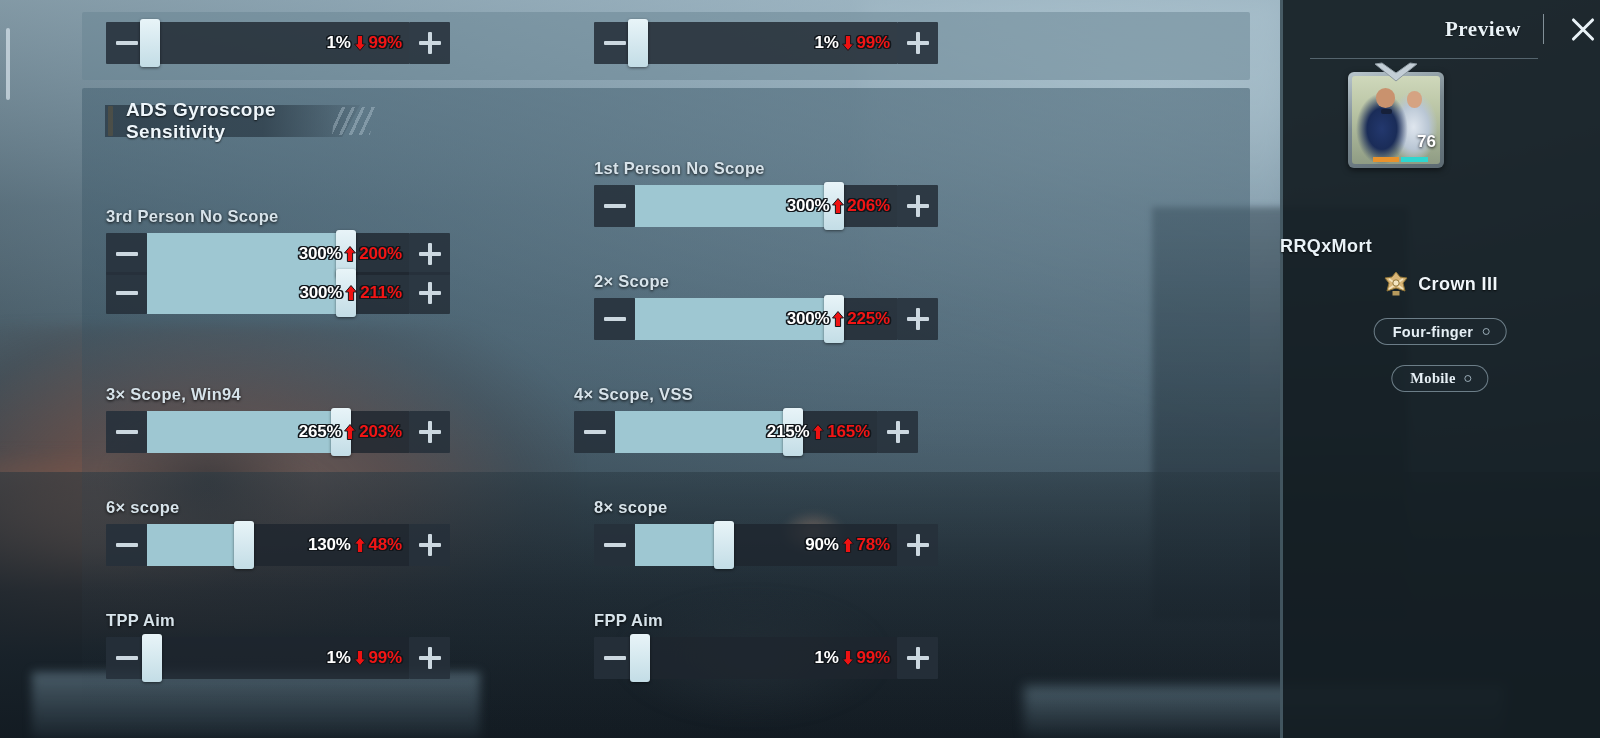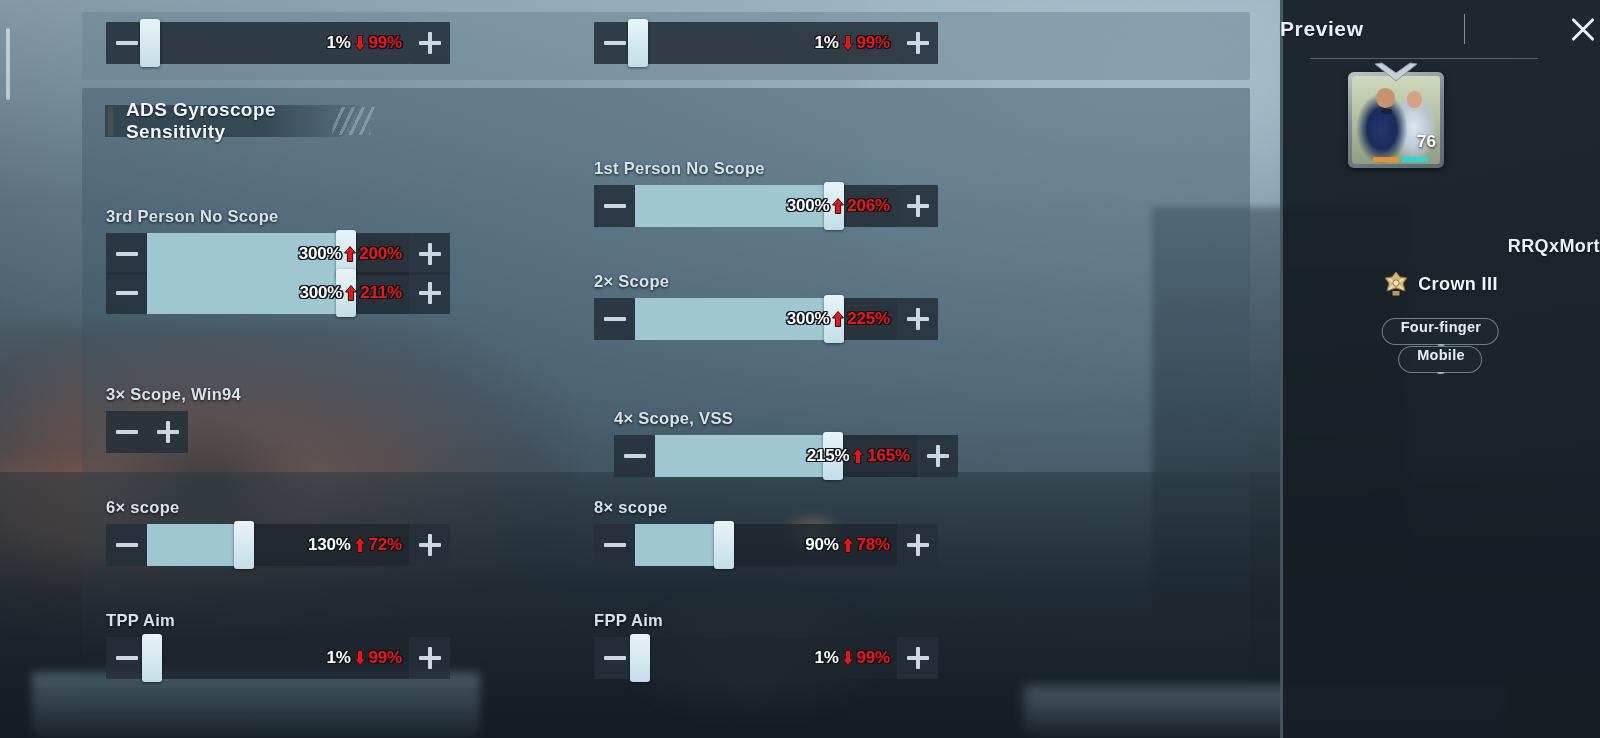--- a/index.html
+++ b/index.html
@@ -170,21 +170,21 @@
 
   
   #sidebar {
     position:absolute; right:0; top:0; width:320px; height:738px;
     background:rgba(20,30,36,.93);
     z-index:8;
   }
   #sb-edge { position:absolute; left:0; top:0; width:3px; height:738px; background:rgba(150,186,204,.35); }
   #sb-head {
     position:absolute; left:0; top:0; width:320px; height:58px;
-    display:flex; align-items:center; justify-content:space-between; gap:0;
+    display:flex; align-items:center; justify-content:flex-end; gap:0;font-family:Liberation Serif, serif;
   }
   #sb-title {
     color:#e9f2f7; font-size:21px; font-weight:bold; letter-spacing:.6px;
     text-shadow:0 1px 2px rgba(0,0,0,.7);
   }
   #sb-div-v { width:1px; height:30px; background:rgba(214,230,240,.55); margin:0 22px; }
   #close-btn { width:34px; height:34px; position:relative; cursor:pointer; }
   #close-btn span {
     position:absolute; left:2px; top:16px; width:30px; height:3px;
     background:#e9f2f7; border-radius:2px;
@@ -221,45 +221,44 @@
     position:absolute; right:4px; bottom:12px;
     color:#ffffff; font-size:17px; font-weight:bold;
     text-shadow:0 1px 3px rgba(0,0,0,.9);
   }
   #avatar-bars { position:absolute; left:24%; bottom:2px; width:62%; height:5px; display:flex; gap:2px; }
   #avatar-bars i { flex:1; display:block; }
   #avatar-bars i:nth-child(1){ background:#e8922d; }
   #avatar-bars i:nth-child(2){ background:#2fd6cf; }
 
   #sb-name {
-    position:absolute; left:0; right:0; top:236px; text-align:right;
+    position:absolute; left:0; right:0; top:236px; text-align:left;
     color:#e9f2f7; font-size:18px; font-weight:bold; letter-spacing:.4px;
     text-shadow:0 1px 2px rgba(0,0,0,.8);
   }
   #sb-rank {
     position:absolute; left:0; right:0; top:270px;
     display:flex; align-items:center; justify-content:center; gap:8px;
   }
   #rank-badge { width:28px; height:28px; position:relative; flex:0 0 auto; }
   #sb-rank .rtxt {
     color:#f0f6fa; font-size:18px; font-weight:bold; letter-spacing:.4px;
     text-shadow:0 1px 2px rgba(0,0,0,.8);
   }
   .tag {
     position:absolute; left:50%; transform:translateX(-50%);
     height:27px; padding:0 16px 0 18px;
     border:1px solid rgba(176,198,212,.55); border-radius:14px;
     display:flex; align-items:center; gap:9px;
     background:rgba(30,42,50,.5);
-    flex-direction:column;
   }
   .tag .ttxt { color:#e6eff5; font-size:14.5px; font-weight:bold; letter-spacing:.3px; }
   .tag .tdot { width:7px; height:7px; border:1.5px solid rgba(190,210,222,.75); border-radius:50%; }
   #tag-1 { top:318px; }
-  #tag-2 { top:346px; }
+  #tag-2 { top:365px;font-family:Liberation Serif, serif; }
 </style>
 </head>
 <body>
 
 <div id="bg">
   <div class="sky"></div>
   <div class="beam"></div>
   <div class="haze"></div>
   <div class="terrain-left"></div>
   <div class="terrain-left2"></div>
@@ -384,27 +383,40 @@
               <span class="bar-v"></span>
             </div>
           </div>
         </div>
         <div class="srow" style="left: 24px; top: 297px;">
           <div class="lbl">3× Scope, Win94</div>
           <div class="sctl">
             <div class="btn-mm">
               <span class="bar-h"></span>
             </div>
-            <div class="btn-mm">
-              <span class="bar-h"></span>
-              <span class="bar-v"></span>
-            </div>
-          </div>
-        </div>
-        <div class="srow" style="left: 532px; top: 297px; margin-top: 24px;">
+            <div class="track">
+              <div class="fill" style="width: 74%;"></div>
+              <div class="thumb" style="left: 74%;"></div>
+              <div class="vals">
+                <span class="vnum">265%</span>
+                <span class="arrow">
+                  <svg viewBox="0 0 12 16" width="12" height="16">
+                    <path d="M6 0.5 L11.5 7 L8.6 7 L8.6 15.5 L3.4 15.5 L3.4 7 L0.5 7 Z" fill="#ee1212" stroke="#14181d" stroke-width="1" stroke-linejoin="round"></path>
+                  </svg>
+                </span>
+                <span class="vdelta">203%</span>
+              </div>
+            </div>
+            <div class="btn-mm">
+              <span class="bar-h"></span>
+              <span class="bar-v"></span>
+            </div>
+          </div>
+        </div>
+        <div class="srow" style="left: 492px; top: 297px;">
           <div class="lbl">4× Scope, VSS</div>
           <div class="sctl">
             <div class="btn-mm">
               <span class="bar-h"></span>
             </div>
             <div class="track">
               <div class="fill" style="width: 68%;"></div>
               <div class="thumb" style="left: 68%;"></div>
               <div class="vals">
                 <span class="vnum">215%</span>
@@ -431,21 +443,21 @@
             <div class="track">
               <div class="fill" style="width: 37%;"></div>
               <div class="thumb" style="left: 37%;"></div>
               <div class="vals">
                 <span class="vnum">130%</span>
                 <span class="arrow">
                   <svg viewBox="0 0 12 16" width="12" height="16">
                     <path d="M6 0.5 L11.5 7 L8.6 7 L8.6 15.5 L3.4 15.5 L3.4 7 L0.5 7 Z" fill="#ee1212" stroke="#14181d" stroke-width="1" stroke-linejoin="round"></path>
                   </svg>
                 </span>
-                <span class="vdelta">72%</span>
+                <span class="vdelta">48%</span>
               </div>
             </div>
             <div class="btn-mm">
               <span class="bar-h"></span>
               <span class="bar-v"></span>
             </div>
           </div>
         </div>
         <div class="srow" style="left: 512px; top: 410px;">
           <div class="lbl">8× scope</div>

